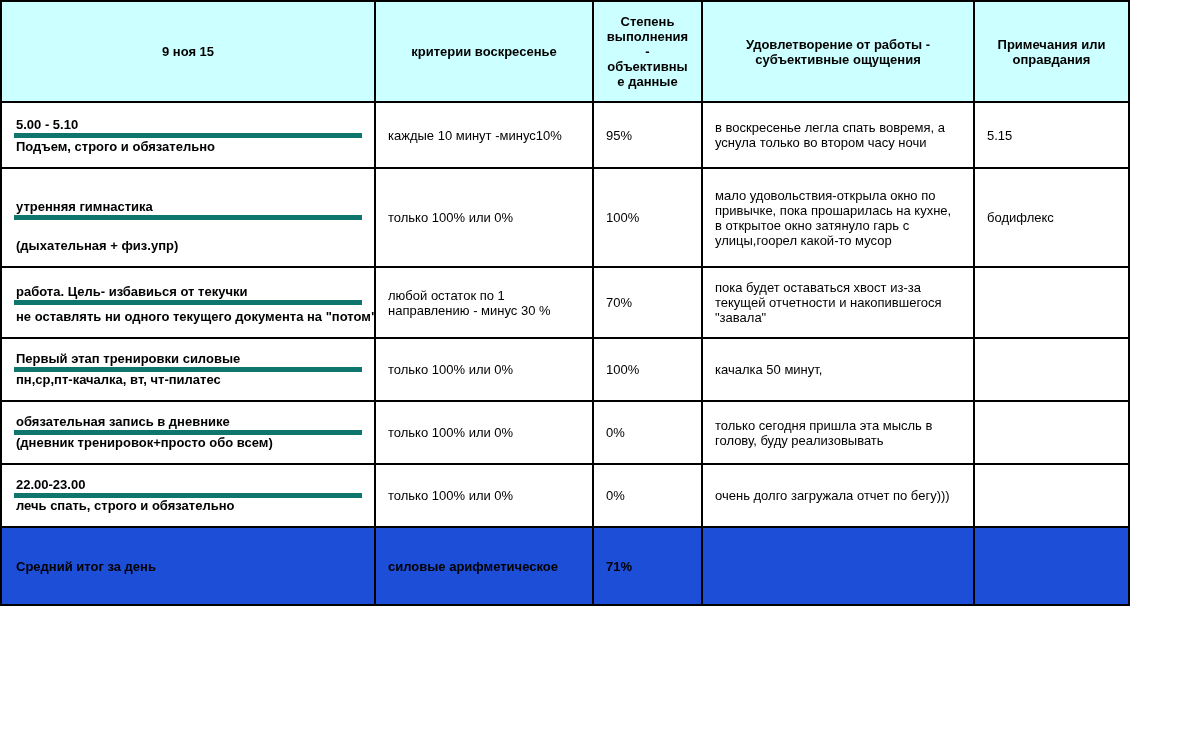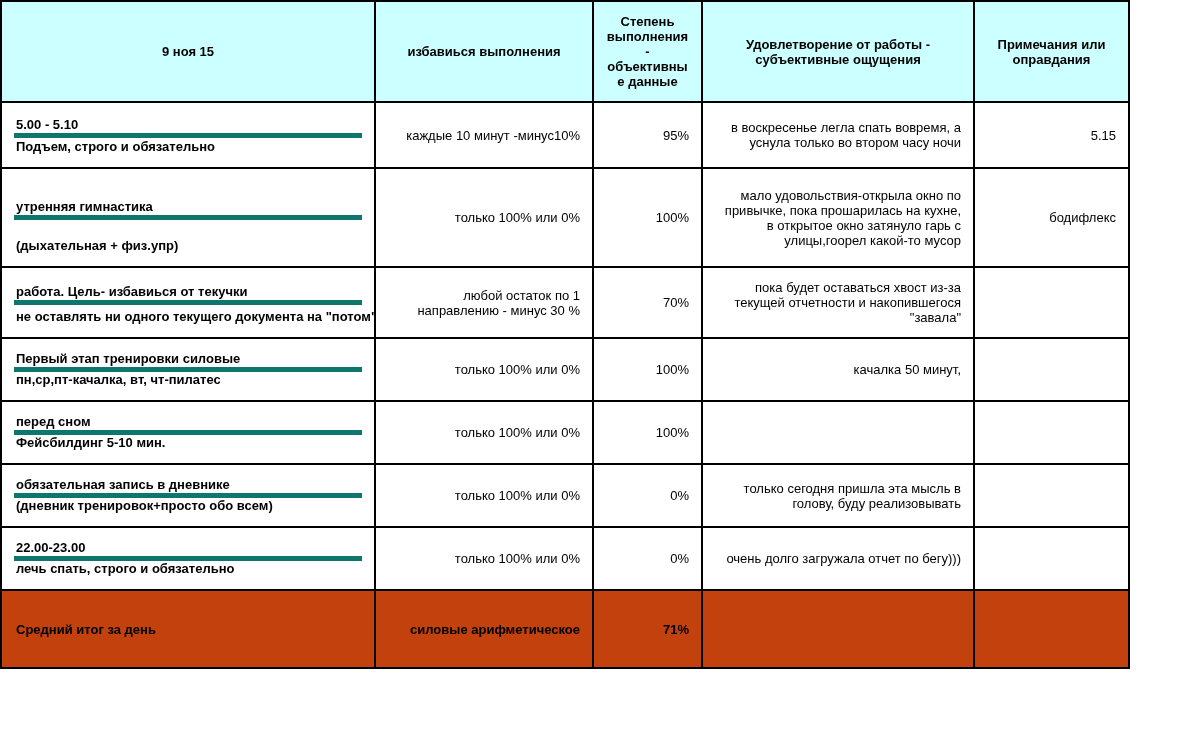--- a/index.html
+++ b/index.html
@@ -69,25 +69,25 @@
   .task .t1, .task .t2 {
     flex: 1 1 50%;
     display: flex;
     align-items: flex-end;
     padding: 0 2px 1px 2px;
     white-space: nowrap;
   }
   .task .t1 { border-bottom: 5px solid #0f766e; }
 
   td.center {
-    text-align: right;
+    text-align: left;
     padding: 1px 4px;
   }
   tr.sum td {
-    background: #c2410c;
+    background: #1d4ed8;
     font-weight: bold;
   }
   tr.sum td.taskcol { vertical-align: middle; }
   .sumlabel {
     padding: 0 2px;
     font-weight: bold;
   }
 </style>
 </head>
 <body>
@@ -97,21 +97,21 @@
     <colgroup>
       <col class="c1">
         <col class="c2">
         <col class="c3">
         <col class="c4">
         <col class="c5">
     </colgroup>
     <thead>
       <tr>
         <th>9 ноя 15</th>
-        <th>избавиься выполнения</th>
+        <th>критерии воскресенье</th>
         <th>Степень выполнения - объективные данные</th>
         <th>Удовлетворение от работы - субъективные ощущения</th>
         <th>Примечания или оправдания</th>
       </tr>
     </thead>
     <tbody>
       <tr class="h40">
         <td class="taskcol">
           <div class="task">
             <div class="t1">5.00 - 5.10</div>
@@ -155,32 +155,20 @@
           </div>
         </td>
         <td class="center">только 100% или 0%</td>
         <td class="center">100%</td>
         <td class="center">качалка 50 минут,</td>
         <td class="center"></td>
       </tr>
       <tr class="h36">
         <td class="taskcol">
           <div class="task">
-            <div class="t1">перед сном</div>
-            <div class="t2">Фейсбилдинг 5-10 мин.</div>
-          </div>
-        </td>
-        <td class="center">только 100% или 0%</td>
-        <td class="center">100%</td>
-        <td class="center"></td>
-        <td class="center"></td>
-      </tr>
-      <tr class="h36">
-        <td class="taskcol">
-          <div class="task">
             <div class="t1">обязательная запись в дневнике</div>
             <div class="t2">(дневник тренировок+просто обо всем)</div>
           </div>
         </td>
         <td class="center">только 100% или 0%</td>
         <td class="center">0%</td>
         <td class="center">только сегодня пришла эта мысль в голову, буду реализовывать</td>
         <td class="center"></td>
       </tr>
       <tr class="h36">

